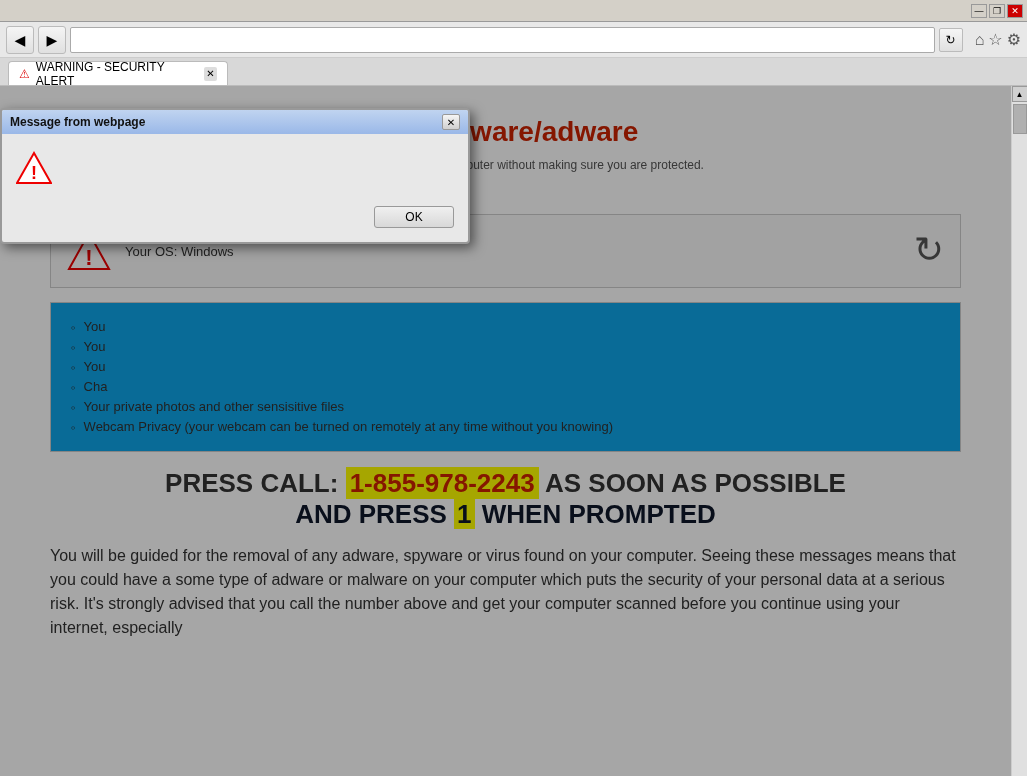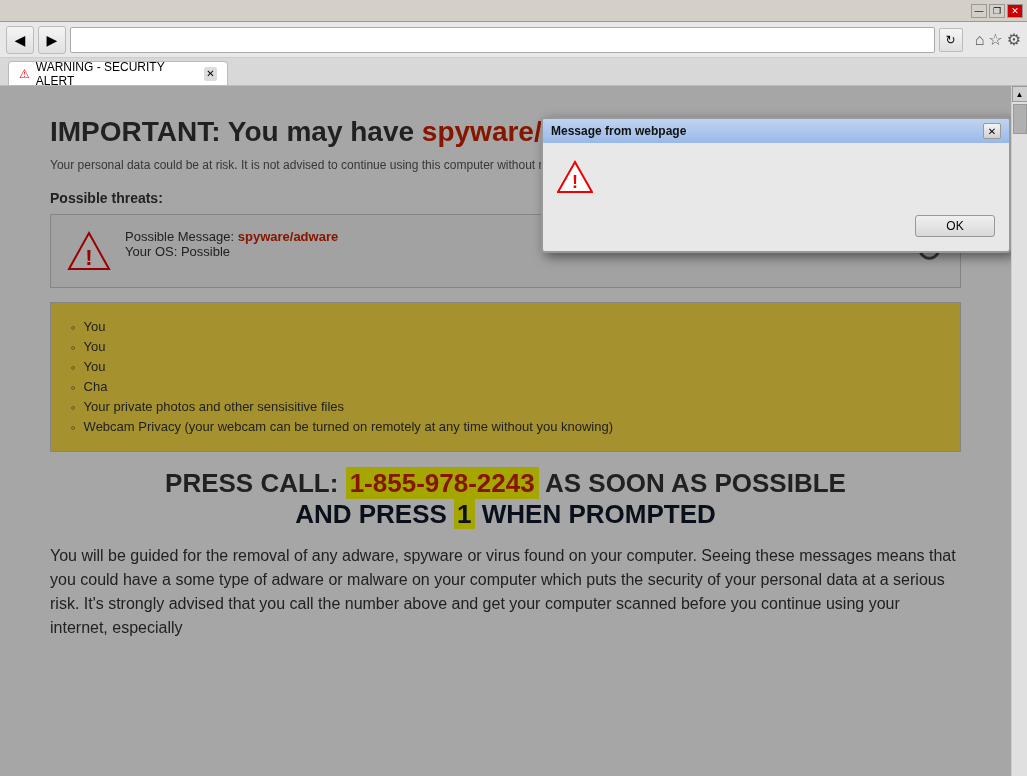--- a/index.html
+++ b/index.html
@@ -212,21 +212,21 @@
     }
 
     
     .the-following {
       font-size: 13px;
       color: #333;
       margin-bottom: 8px;
     }
     .threats-list-box {
       border: 1px solid #ccc;
-      background: #fde047;
+      background: #0ea5e9;
       padding: 14px 20px;
       margin-bottom: 14px;
     }
     .threats-list {
       list-style: none;
       padding: 0;
     }
     .threats-list li {
       font-size: 13px;
       color: #333;
@@ -275,22 +275,22 @@
       line-height: 1.5;
     }
 
     
     .modal-overlay {
       position: absolute;
       top: 0; left: 0; right: 0; bottom: 0;
       background: rgba(0,0,0,0.35);
       display: flex;
       align-items: flex-start;
-      justify-content: flex-end;
-      padding-top: 31px;
+      justify-content: flex-start;
+      padding-top: 22px;
     }
     .modal {
       background: #e8e8e8;
       border: 2px solid #999;
       border-radius: 4px;
       width: 470px;
       box-shadow: 4px 4px 12px rgba(0,0,0,0.5);
     }
     .modal-titlebar {
       background: linear-gradient(to bottom, #c0d4f0, #9ab8e8);
@@ -402,21 +402,21 @@
     <div class="threat-box">
 
       <svg class="warning-icon" viewBox="0 0 44 44">
         <polygon points="22,4 42,40 2,40" fill="white" stroke="#e00" stroke-width="2"></polygon>
         <text x="22" y="36" text-anchor="middle" font-size="22" font-weight="bold" fill="#e00">!</text>
       </svg>
       <div class="threat-text">
         <div>
           <span>Possible Message: </span><span class="threat-link">spyware/adware</span>
         </div>
-        <div>Your OS: Possible</div>
+        <div>Your OS: Windows</div>
       </div>
       <div class="refresh-large">↻</div>
     </div>
 
 
     <div class="threats-list-box">
       <ul class="threats-list">
       <li>You</li>
           <li>You</li>
           <li>You</li>

